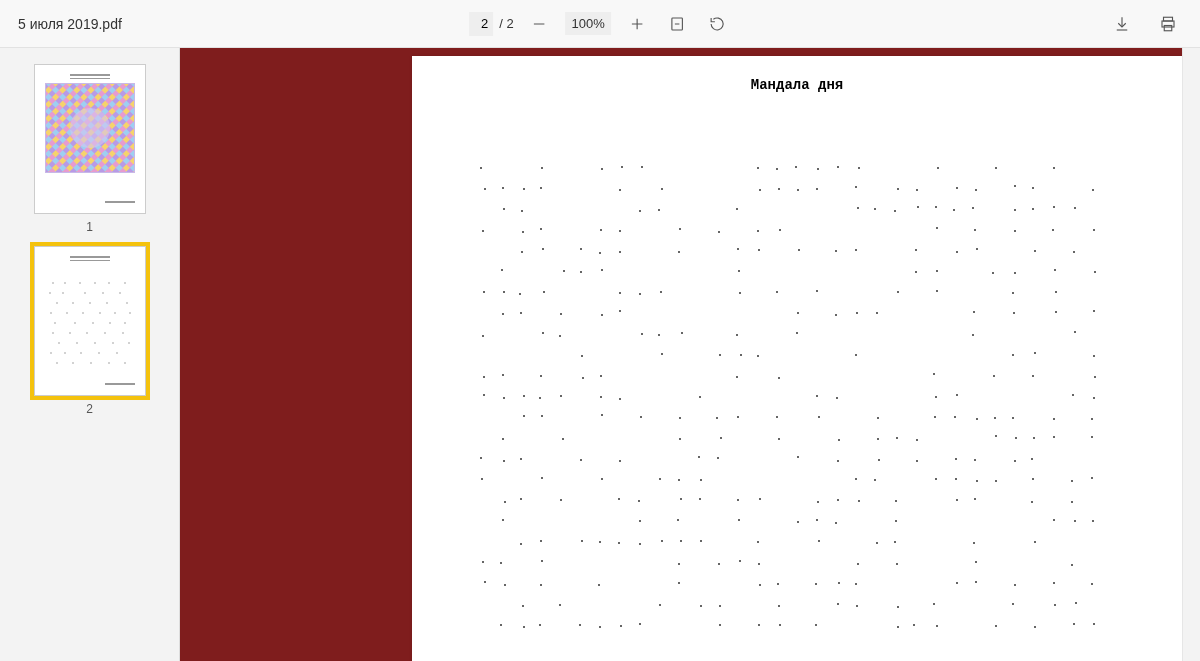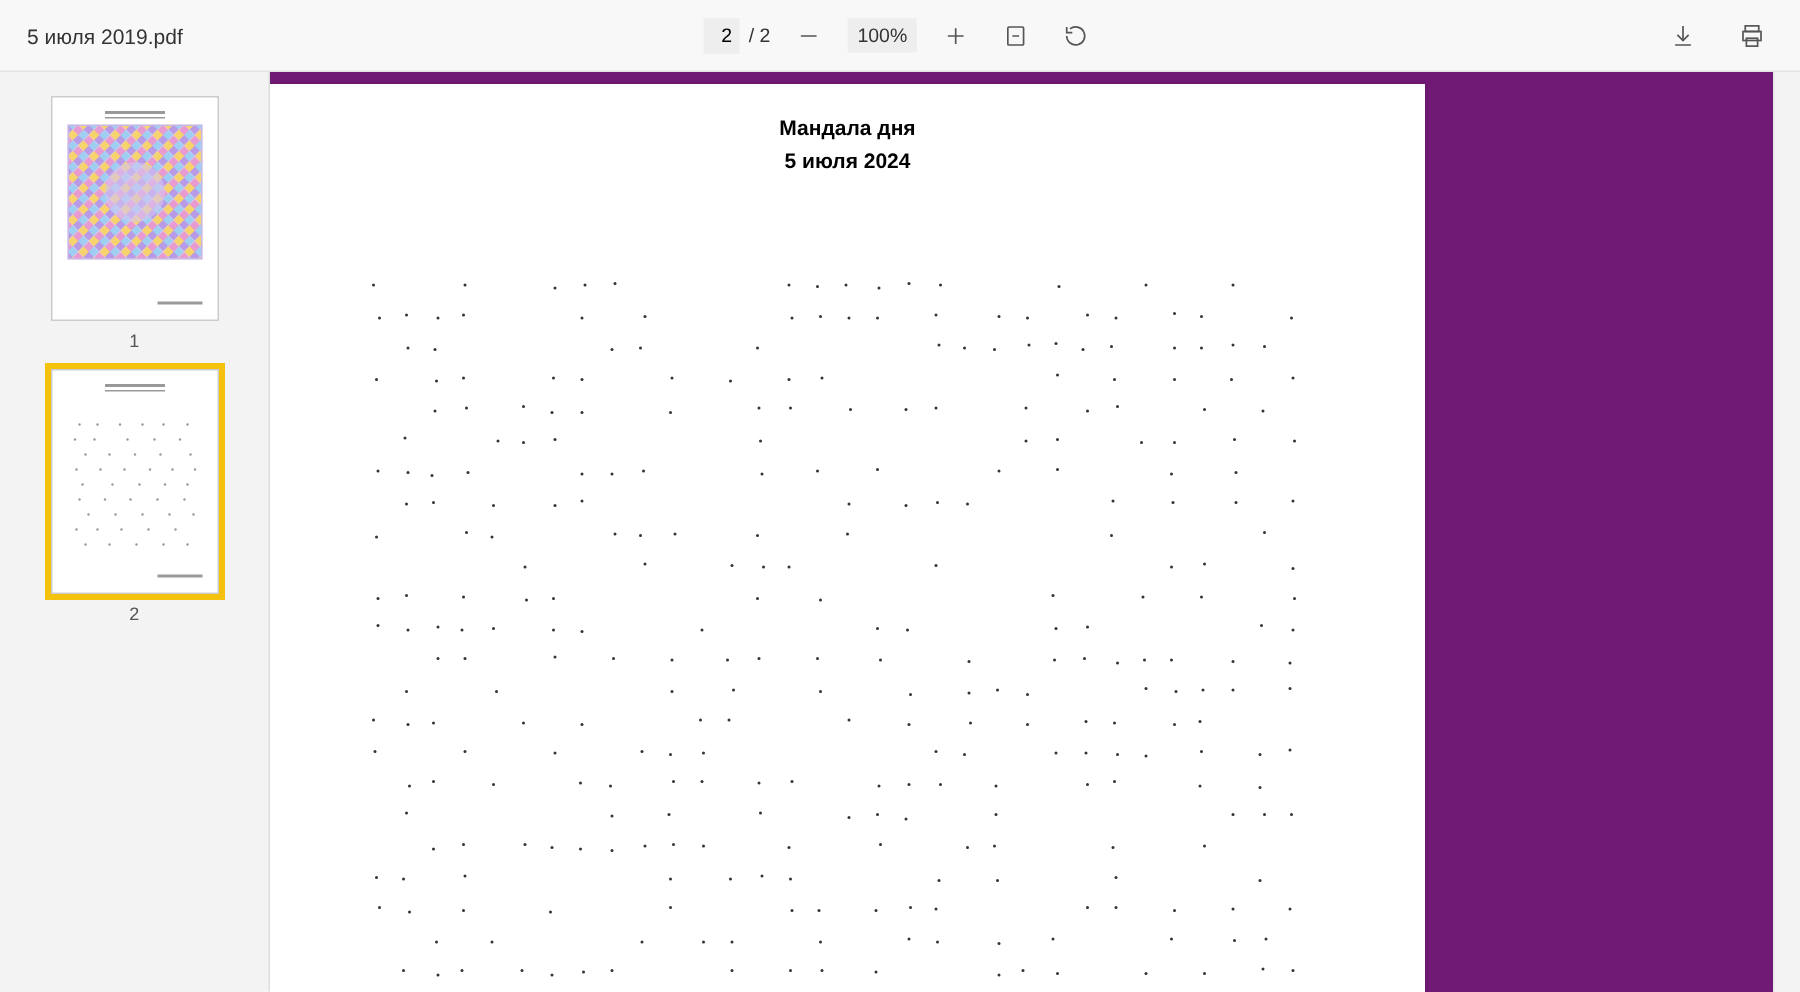--- a/index.html
+++ b/index.html
@@ -49,22 +49,22 @@
     width:90px; height:90px;
   }
   .mini-title-lines { position:absolute; top:7px; left:50%; transform:translateX(-50%); width:40px; }
   .mini-title-lines div { height:1.5px; background:#999; margin:2px 0; }
   .mini-footer-line { position:absolute; bottom:10px; right:10px; width:30px; height:2px; background:#999; }
   .dots-mini {
     position:absolute; left:50%; top:30px; transform:translateX(-50%);
     width:90px; height:100px;
   }
   .viewer {
-    flex:1; background:#701a75; display:flex; justify-content:flex-start;
-    overflow:auto; position:relative;
+    flex:1; background:#7f1d1d; display:flex; justify-content:flex-end;
+    overflow:auto; position:relative;font-family:Liberation Mono, monospace;
   }
   .page {
     width: 770px; background:#fff; margin-top:8px;
     box-shadow: 0 0 3px rgba(0,0,0,0.15);
     padding: 18px 40px 40px 40px;
     min-height: 1000px;
     position:relative;
   }
   .page-header { text-align:center; font-size:14px; font-weight:bold; color:#000; line-height:1.6; margin-bottom:70px;}
   .dot-pattern { position:relative; width: 630px; height: 500px; margin:0 auto; }
@@ -214,21 +214,20 @@
         <div class="mini-footer-line"></div>
       </div>
       <span class="thumb-label">2</span>
     </div>
   </div>
 
   <div class="viewer">
     <div class="page">
       <div class="page-header">
         <div>Мандала дня</div>
-        <div>5 июля 2024</div>
       </div>
       <div class="dot-pattern" id="dot-pattern">
           <div class="dot" style="left: -1.93381px; top: 0.172623px;"></div>
           <div class="dot" style="left: 59.0461px; top: 0.193395px;"></div>
           <div class="dot" style="left: 119.1px; top: 1.86324px;"></div>
           <div class="dot" style="left: 138.611px; top: -0.158823px;"></div>
           <div class="dot" style="left: 159.338px; top: -0.375499px;"></div>
           <div class="dot" style="left: 275.318px; top: 0.701275px;"></div>
           <div class="dot" style="left: 293.668px; top: 1.41074px;"></div>
           <div class="dot" style="left: 313.028px; top: -0.149331px;"></div>

